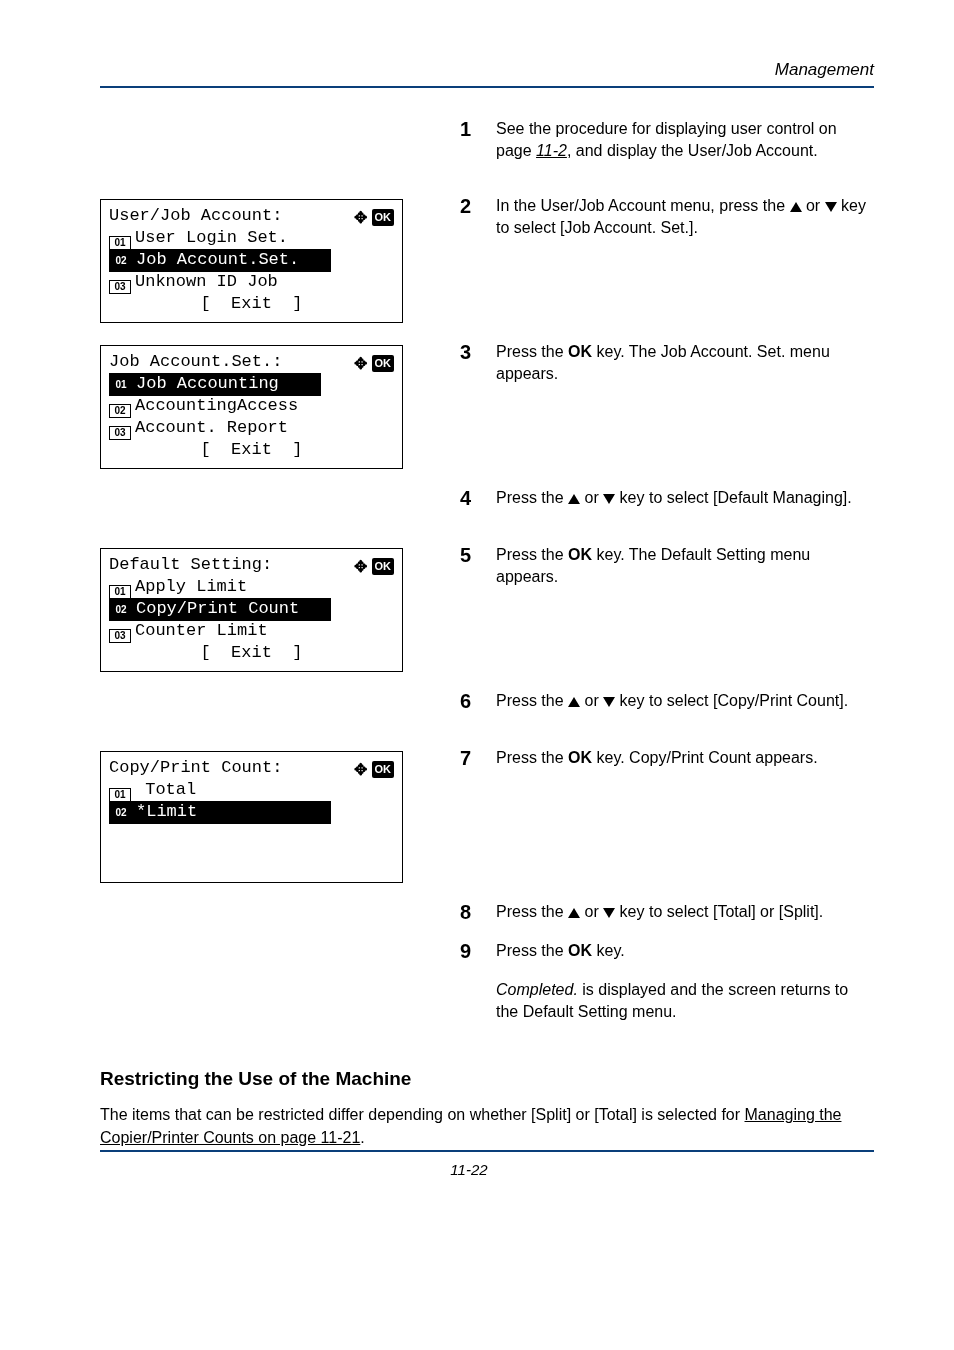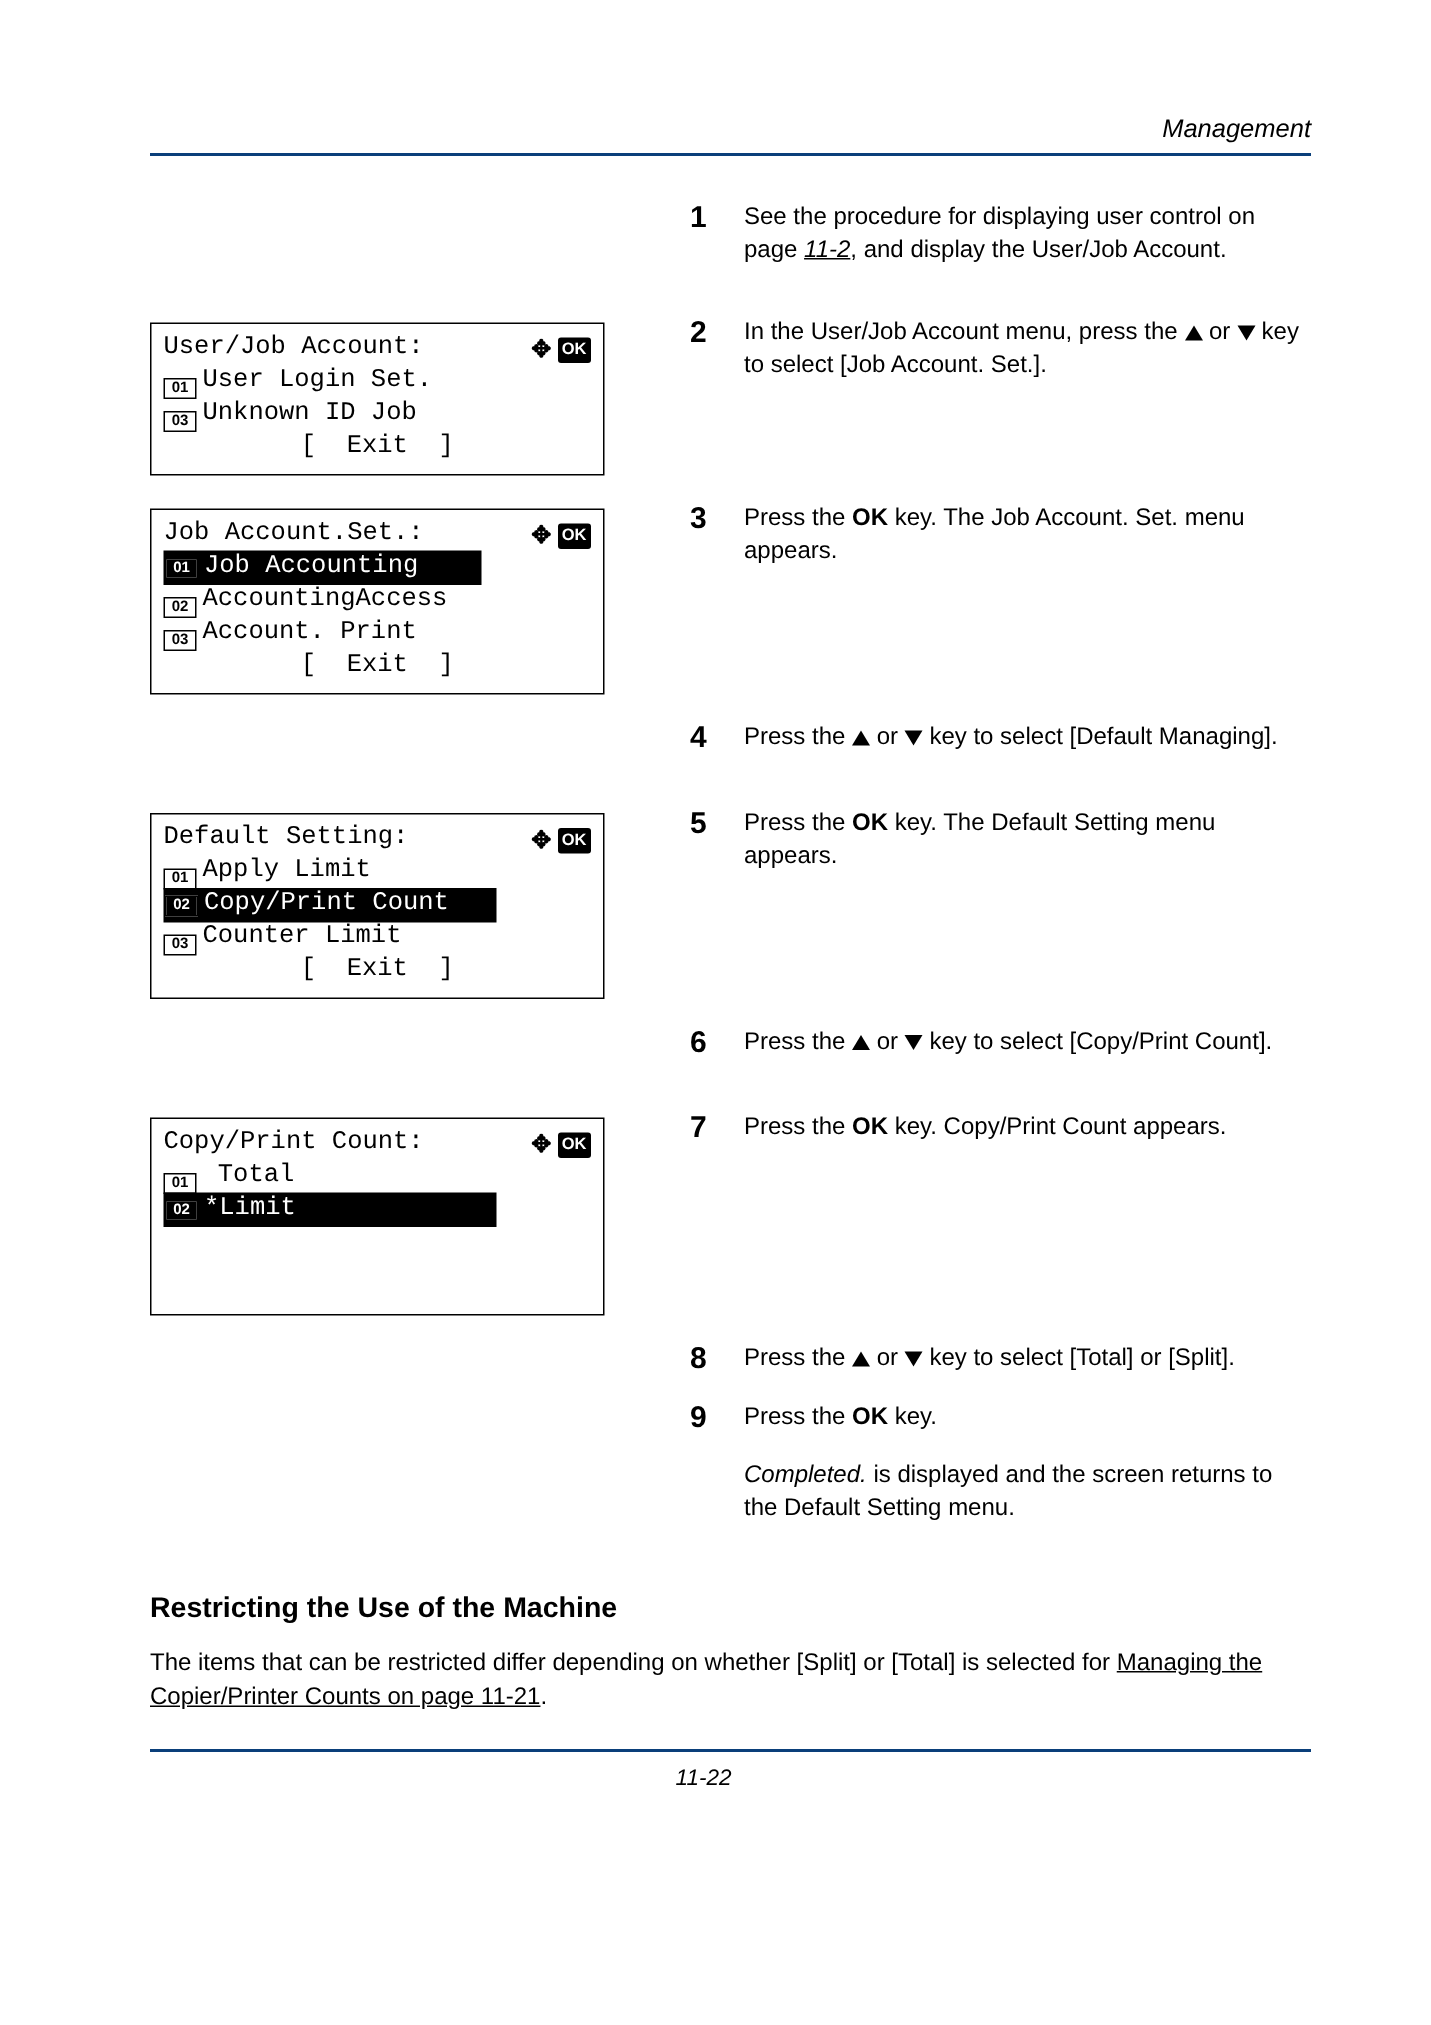--- a/index.html
+++ b/index.html
@@ -9,21 +9,20 @@
     font-family: Arial, Helvetica, sans-serif;
     color: #000;
     width: 954px;
   }
   .page {
     width: 954px;
     height: 1210px;
     position: relative;
     box-sizing: border-box;
     padding: 60px 80px 40px 100px;
-    margin-top: 16px;
   }
   .header {
     display: flex;
     justify-content: flex-end;
     font-style: italic;
     font-size: 17px;
     padding-bottom: 6px;
     border-bottom: 2px solid #0a3f7a;
   }
   .content {
@@ -194,20 +193,21 @@
       <div class="lcd-col">
         <div class="lcd">
           <div class="line title-line">
             <span>User/Job Account:</span>
             <span class="icons">
               <span class="nav-diamond">✥</span>
               <span class="ok-badge">OK</span>
             </span>
           </div>
           <div class="line"><span class="linenum">01</span><span>User Login Set.</span></div>
+          <div class="line"><span class="hl"><span class="linenum inv">02</span><span>Job Account.Set.</span>   </span></div>
           <div class="line"><span class="linenum">03</span><span>Unknown ID Job</span></div>
           <div class="line" style="justify-content:center;"><span>[  Exit  ]</span></div>
         </div>
       </div>
       <div class="text-col">
         <div class="step">
           <div class="num">2</div>
           <div class="body">
             <span>In the User/Job Account menu, press the </span><span class="tri-up"></span><span> or </span><span class="tri-down"></span><span> key to select [Job Account. Set.].</span>
           </div>
@@ -220,21 +220,21 @@
         <div class="lcd">
           <div class="line title-line">
             <span>Job Account.Set.:</span>
             <span class="icons">
               <span class="nav-diamond">✥</span>
               <span class="ok-badge">OK</span>
             </span>
           </div>
           <div class="line"><span class="hl"><span class="linenum inv">01</span><span>Job Accounting</span>    </span></div>
           <div class="line"><span class="linenum">02</span><span>AccountingAccess</span></div>
-          <div class="line"><span class="linenum">03</span><span>Account. Print</span></div>
+          <div class="line"><span class="linenum">03</span><span>Account. Report</span></div>
           <div class="line" style="justify-content:center;"><span>[  Exit  ]</span></div>
         </div>
       </div>
       <div class="text-col">
         <div class="step">
           <div class="num">3</div>
           <div class="body">
             <span>Press the </span><span class="b">OK</span><span> key. The Job Account. Set. menu appears.</span>
           </div>
         </div>

